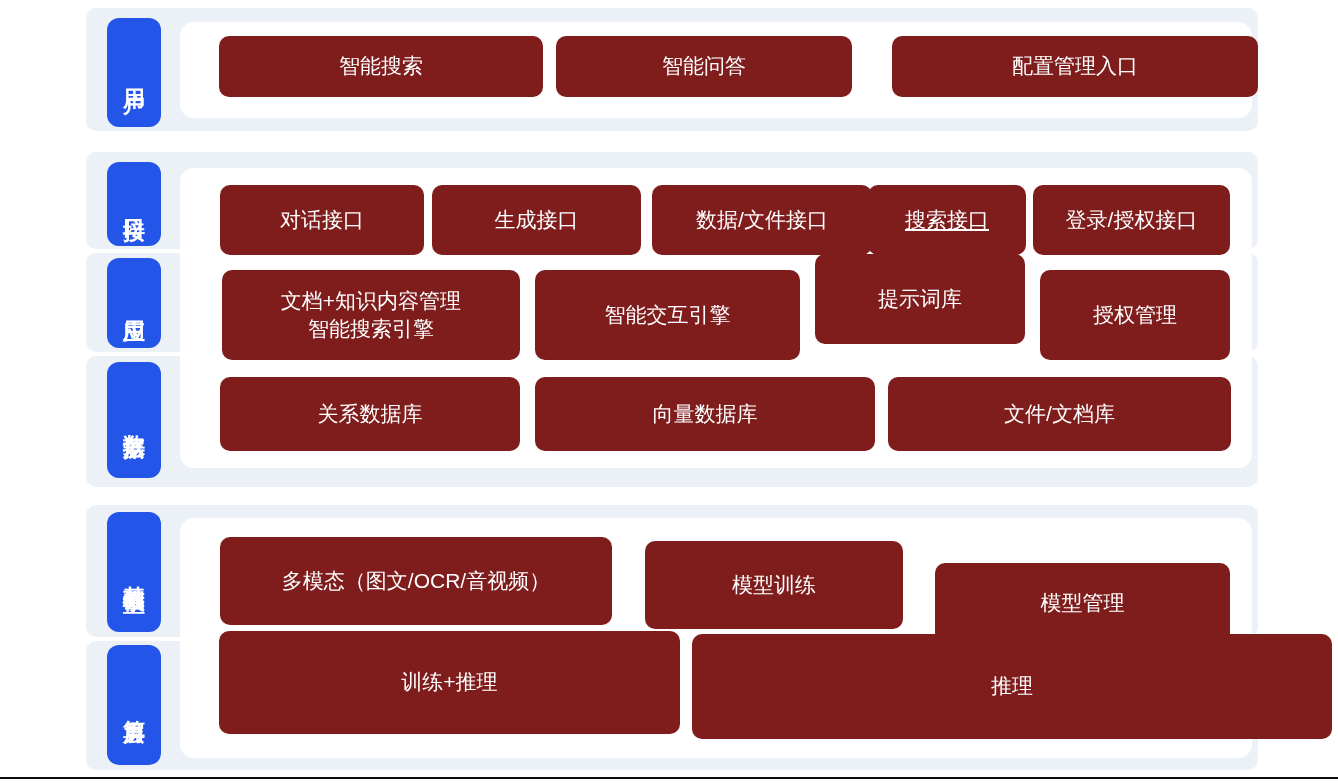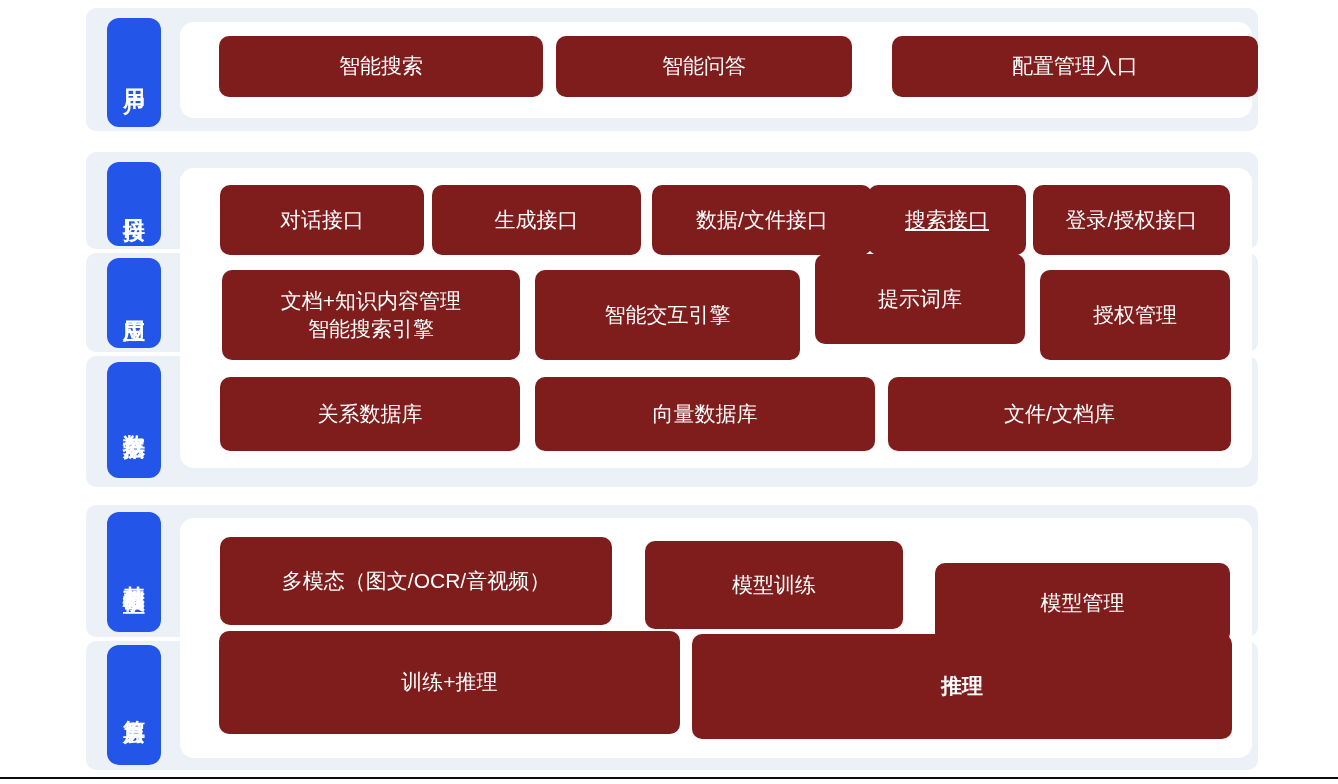--- a/index.html
+++ b/index.html
@@ -110,17 +110,17 @@
   <div class="vtab" style="left:107px; top:512px; width:54px; height:120px;">基础模型</div>
   <div class="vtab" style="left:107px; top:645px; width:54px; height:120px;">算力层</div>
 
   <div class="box" style="left:220px; top:537px; width:392px; height:88px;">
     <span>多模态（图文/OCR/音视频）</span>
   </div>
   <div class="box" style="left:645px; top:541px; width:258px; height:88px;">模型训练</div>
   <div class="box" style="left:935px; top:541px; width:295px; height:80px;margin-top:22px;">模型管理</div>
 
   <div class="box" style="left:219px; top:615px; width:461px; height:103px;margin-top:16px;">训练+推理</div>
-  <div class="box" style="left:692px; top:634px; width:540px; height:105px;font-weight:bold;">推理</div>
+  <div class="box" style="left:692px; top:634px; width:640px; height:105px;">推理</div>
 
   <div class="bottom-line"></div>
 
 </div>
 
 </body></html>

